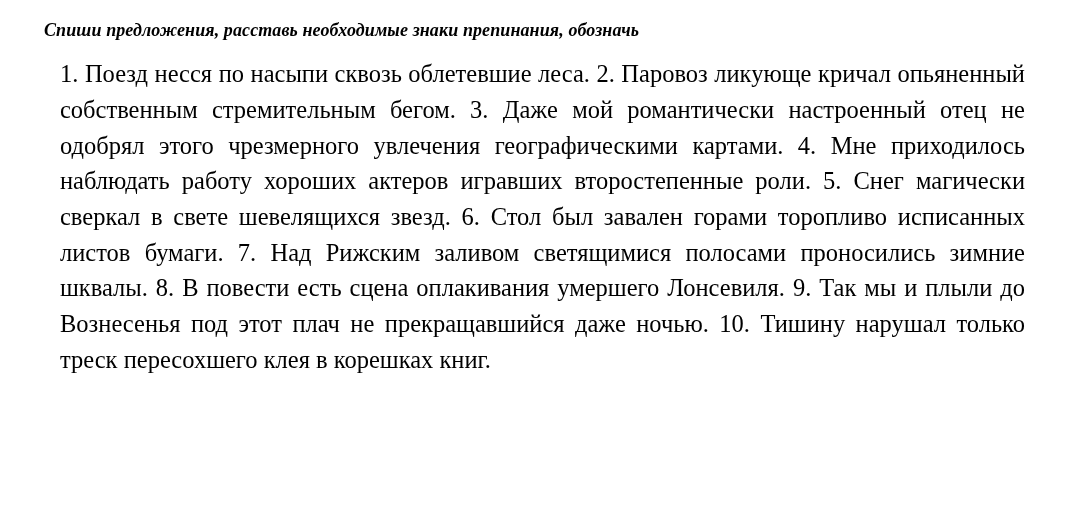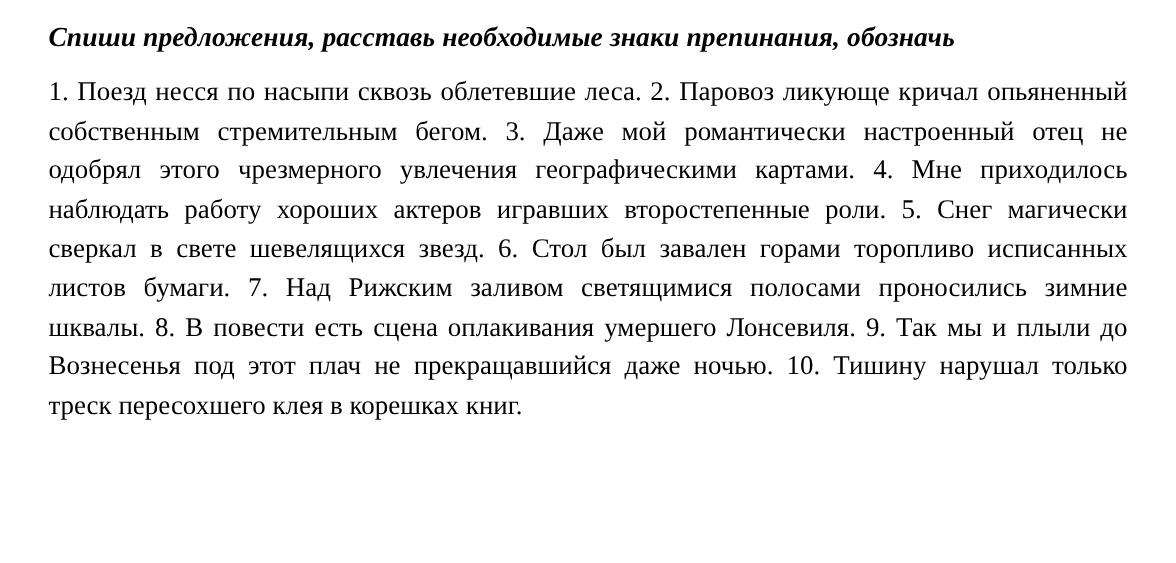--- a/index.html
+++ b/index.html
@@ -16,35 +16,35 @@
   }
   .page {
     box-sizing: border-box;
     width: 1069px;
     height: 512px;
     padding: 18px 42px 0 44px;
     background: #ffffff;
   }
   .task-title {
     font-style: italic;
-    font-size: 25px;
+    font-size: 18px;
     line-height: 1.36;
     margin: 0 0 6px 0;
     text-align: left;
     letter-spacing: 0.1px;
   }
   .task-title .line2 {
     display: block;
   }
   .exercise-body {
     font-size: 24.5px;
     line-height: 1.455;
     text-align: justify;
     text-justify: inter-word;
-    margin: 14px 0 0 0;
+    margin: 14px 0 0 16px;
     padding-right: 2px;
   }
   .exercise-body .sentence {
     
   }
 </style>
 </head>
 <body>
 
 <div class="page">

